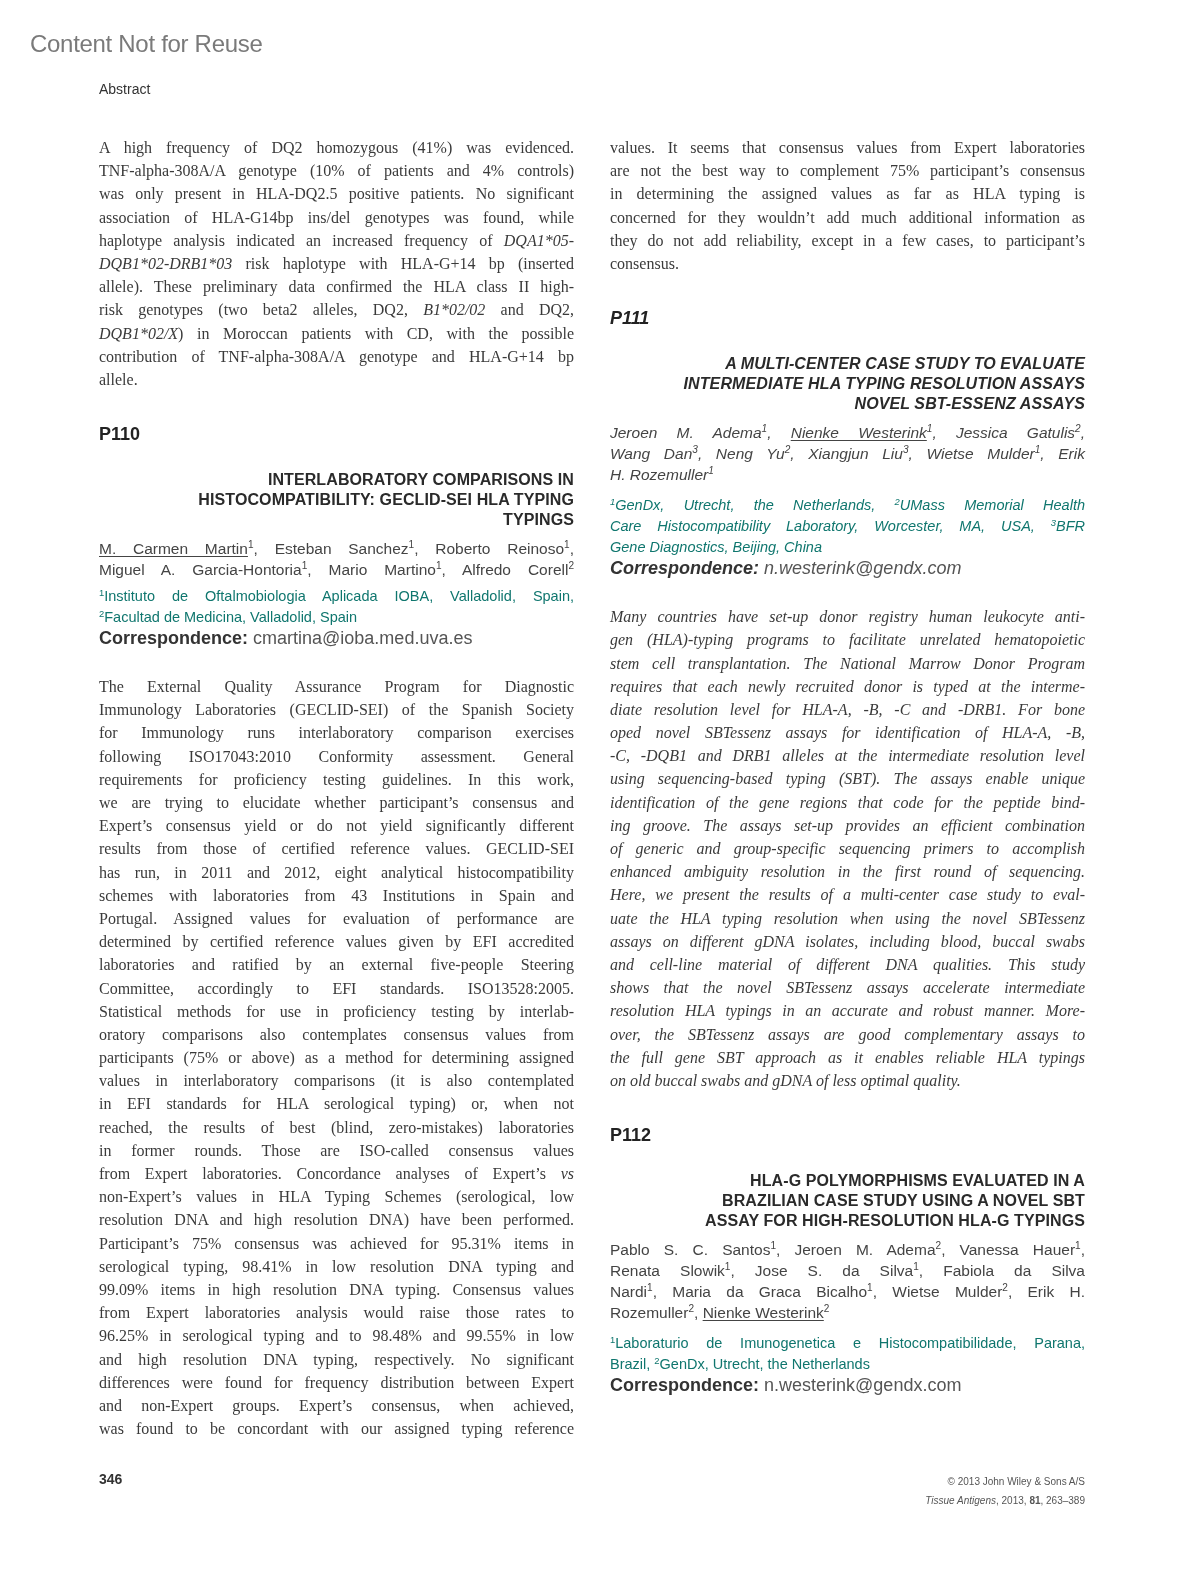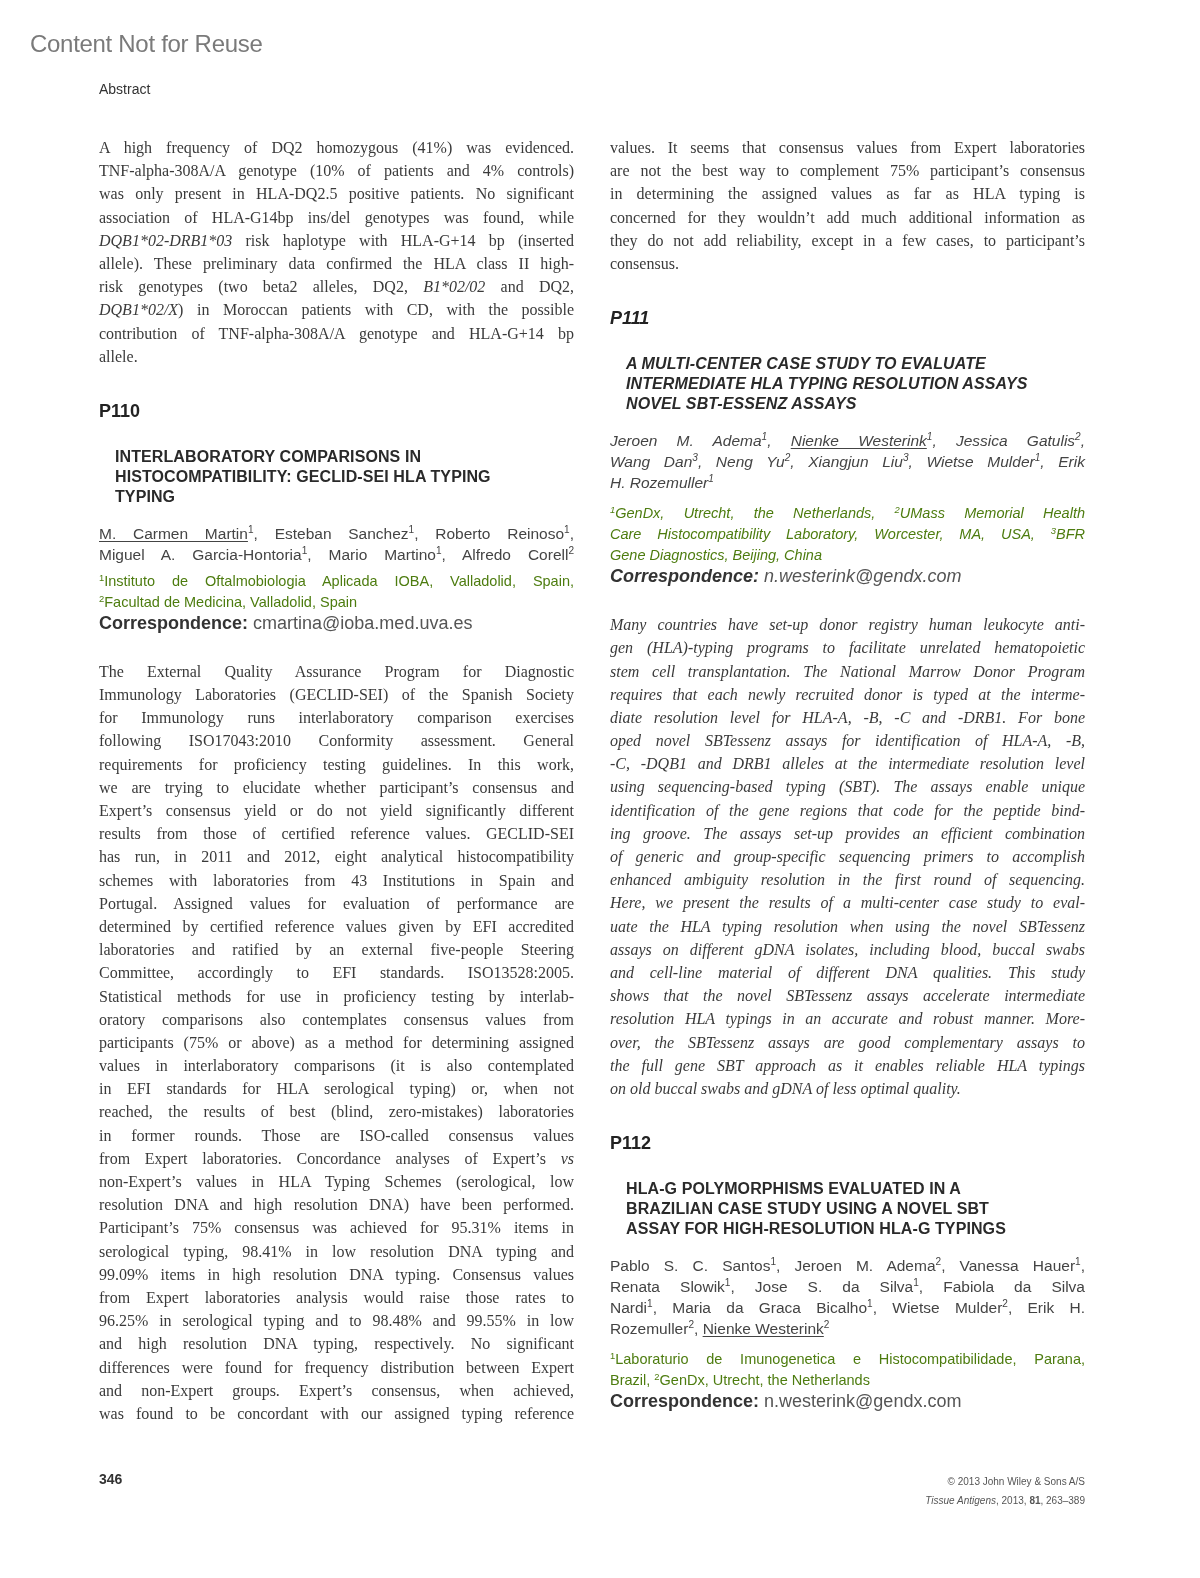--- a/index.html
+++ b/index.html
@@ -6,24 +6,24 @@
   body { width:1200px; height:1578px; position:relative; overflow:hidden; color:#333333; }
   .watermark { position:absolute; left:30px; top:30px; font-family:"Liberation Sans", sans-serif; font-size:24px; color:#7a7a7a; letter-spacing:-0.3px; }
   .running-head { position:absolute; left:99px; top:81px; font-family:"Liberation Sans", sans-serif; font-size:14px; color:#333; }
   .col { position:absolute; width:475px; }
   .col-left { left:99px; }
   .col-right { left:610px; }
   .body-text { font-family:"Liberation Serif", serif; font-size:16px; line-height:23.2px; color:#3a3a3a; text-align:justify; margin:0; }
   .line { display:block; text-align:justify; text-align-last:justify; white-space:nowrap; height:23.2px; }
   .line.last { text-align-last:left; }
   .abs-id { font-family:"Liberation Sans", sans-serif; font-weight:bold; font-size:18px; color:#222; margin:0; }
-  .abs-title { font-family:"Liberation Sans", sans-serif; font-weight:bold; font-size:16px; line-height:20px; color:#2a2a2a; margin:16px; letter-spacing:0.1px; }
+  .abs-title { font-family:"Liberation Sans", sans-serif; font-weight:bold; font-size:16px; line-height:20px; color:#2a2a2a; margin:0; letter-spacing:0.1px;text-align:right; }
   .authors { font-family:"Liberation Sans", sans-serif; font-size:15.5px; line-height:21px; color:#444; margin:0; }
   .authors .line { height:21px; }
-  .affil { font-family:"Liberation Sans", sans-serif; font-size:14.5px; line-height:21px; color:#4d7c0f; margin:0; }
+  .affil { font-family:"Liberation Sans", sans-serif; font-size:14.5px; line-height:21px; color:#0f766e; margin:0; }
   .affil .line { height:21px; }
   .corr { font-family:"Liberation Sans", sans-serif; font-size:18px; line-height:21px; color:#555; margin:0; }
   .corr b { color:#333; }
   .u { text-decoration:underline; text-underline-offset:2px; }
   sup { font-size:0.65em; line-height:0; vertical-align:0.55em; }
   i { font-style:italic;text-align:center; }
   .footer-page { position:absolute; left:99px; top:1471px; font-family:"Liberation Sans", sans-serif; font-weight:bold; font-size:14px; color:#333; }
   .footer-right { position:absolute; right:115px; top:1472px; font-family:"Liberation Sans", sans-serif; font-size:10px; color:#555; text-align:right; line-height:19px; }
 </style>
 </head>
@@ -31,34 +31,35 @@
 
 <div class="watermark">Content Not for Reuse</div>
 <div class="running-head">Abstract</div>
 
 <div class="col col-left" style="top:136px;">
   <div class="body-text">
     <span class="line">A high frequency of DQ2 homozygous (41%) was evidenced.</span>
     <span class="line">TNF-alpha-308A/A genotype (10% of patients and 4% controls)</span>
     <span class="line">was only present in HLA-DQ2.5 positive patients. No significant</span>
     <span class="line">association of HLA-G14bp ins/del genotypes was found, while</span>
+    <span class="line"><span>haplotype analysis indicated an increased frequency of </span><i>DQA1*05-</i></span>
     <span class="line"><i>DQB1*02-DRB1*03</i><span> risk haplotype with HLA-G+14 bp (inserted</span></span>
     <span class="line">allele). These preliminary data confirmed the HLA class II high-</span>
     <span class="line"><span>risk genotypes (two beta2 alleles, DQ2, </span><i>B1*02/02</i><span> and DQ2,</span></span>
     <span class="line"><i>DQB1*02/X</i><span>) in Moroccan patients with CD, with the possible</span></span>
     <span class="line">contribution of TNF-alpha-308A/A genotype and HLA-G+14 bp</span>
     <span class="line last">allele.</span>
   </div>
 
   <div style="margin-top:33px;">
     <p class="abs-id">P110</p>
     <div class="abs-title" style="margin-top:25px;">
       <div>INTERLABORATORY COMPARISONS IN</div>
       <div>HISTOCOMPATIBILITY: GECLID-SEI HLA TYPING</div>
-      <div>TYPING</div>
+      <div>TYPINGS</div>
     </div>
     <div class="authors" style="margin-top:8px;">
       <span class="line"><span class="u">M. Carmen Martin</span><sup>1</sup>, <span>Esteban Sanchez</span><sup>1</sup>, <span>Roberto Reinoso</span><sup>1</sup>,</span>
       <span class="line"><span>Miguel A. Garcia-Hontoria</span><sup>1</sup>, <span>Mario Martino</span><sup>1</sup>, <span>Alfredo Corell</span><sup>2</sup></span>
     </div>
     <div class="affil" style="margin-top:6px;">
       <span class="line"><sup>1</sup><span>Instituto de Oftalmobiologia Aplicada IOBA, Valladolid, Spain,</span></span>
       <span class="line last"><sup>2</sup><span>Facultad de Medicina, Valladolid, Spain</span></span>
     </div>
     <p class="corr"><b>Correspondence:</b> <span>cmartina@ioba.med.uva.es</span></p>

